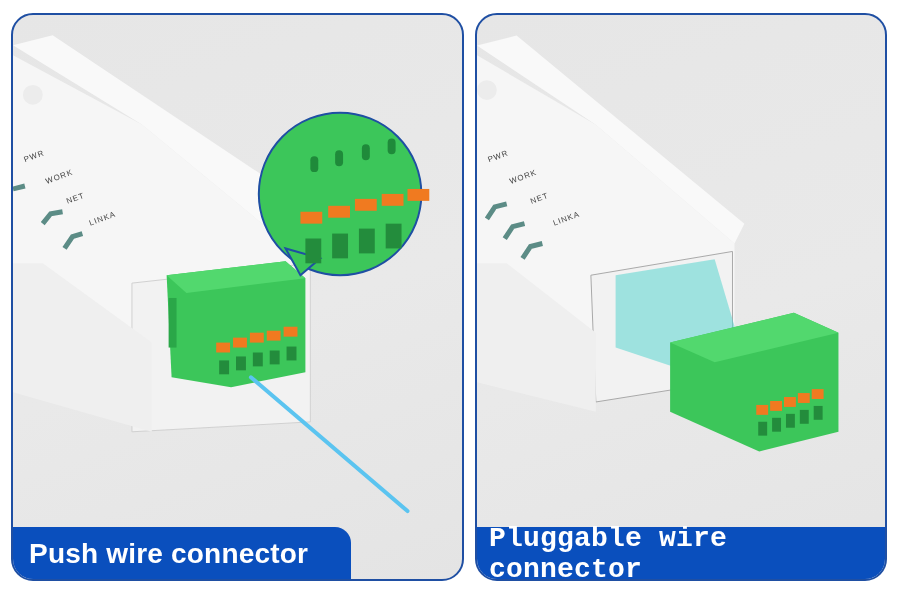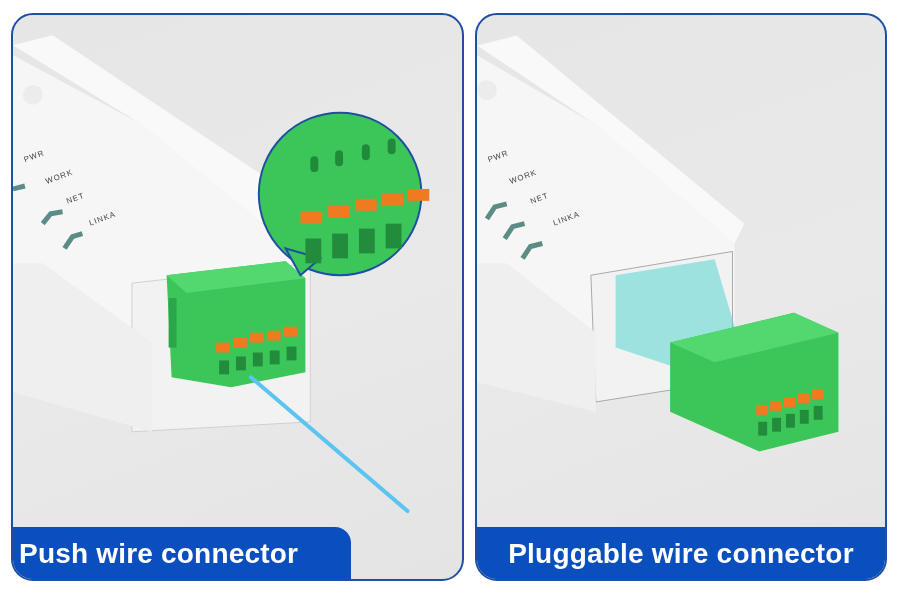--- a/index.html
+++ b/index.html
@@ -15,22 +15,22 @@
     }
     #panel-left { left: 11px; }
     #panel-right { left: 475px; width: 412px; }
     .scene { position: absolute; left: 0; top: 0; width: 100%; height: 100%; }
     .caption {
       position: absolute; left: -2px; bottom: -2px; height: 54px;
       background: #0a4fbd; color: #fff; font-weight: bold; font-size: 28px;
       display: flex; align-items: center; padding: 0 14px 0 14px; box-sizing: border-box;
       border-radius: 0 16px 0 22px; letter-spacing: 0.2px;
     }
-    #panel-left .caption { width: 340px; padding-left: 8px; }
-    #panel-right .caption { width: 412px; border-radius: 0 0 22px 22px; justify-content: center; }
+    #panel-left .caption { width: 340px; padding-left: 18px; }
+    #panel-right .caption { width: 412px; border-radius: 0 0 22px 22px; justify-content: center; font-family: Liberation Mono, monospace; }
     .led-label { font-family: "Liberation Sans", sans-serif; font-size: 8px; fill: #444; letter-spacing: 1px; }
   </style>
 </head>
 <body>
 
 <div class="panel" id="panel-left">
   <svg class="scene" viewBox="0 0 453 568">
 
     <polygon points="0,40 130,110 300,250 300,400 0,320" fill="#f6f6f6"></polygon>
     <polygon points="0,30 40,20 310,200 300,250 130,110" fill="#f9f9f9"></polygon>

